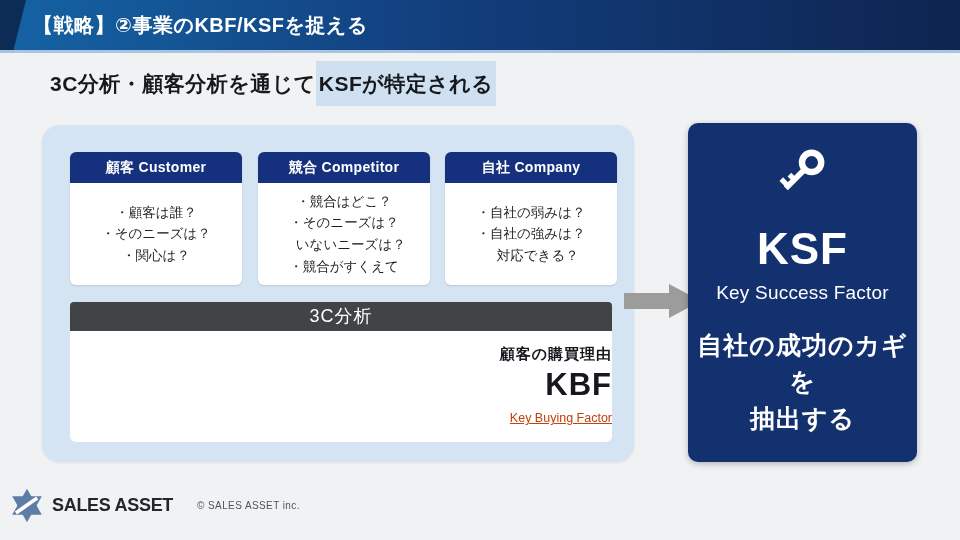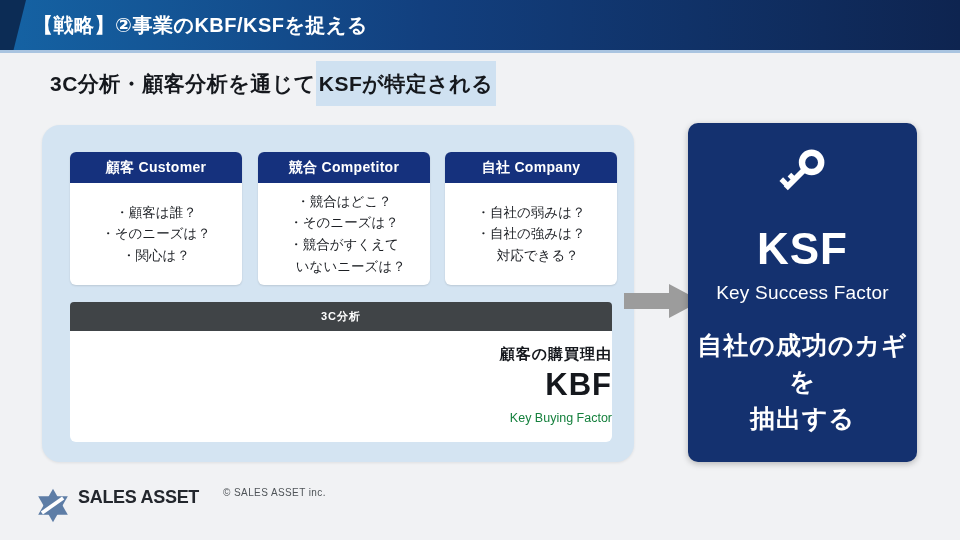--- a/index.html
+++ b/index.html
@@ -30,40 +30,40 @@
   
   .panel-3c{position:absolute;left:42px;top:125px;width:592px;height:337px;background:var(--panel_blue);
     border-radius:18px;box-shadow:0 1px 3px rgba(0,0,0,.08);}
   .card{position:absolute;top:27px;width:172px;height:133px;border-radius:6px;
     box-shadow:0 1px 2px rgba(0,0,0,.12);background:var(--white);}
   .card-head{height:31px;background:var(--card_header_navy);border-radius:6px 6px 0 0;
     color:var(--white);font-size:14px;font-weight:bold;text-align:center;line-height:31px;letter-spacing:.3px;}
   .card-body{height:102px;border-radius:0 0 6px 6px;display:flex;flex-direction:column;justify-content:center;
     text-align:center;font-size:13.5px;color:#1c1f24;line-height:1.6;font-weight:500;}
   .bar-3c{position:absolute;left:28px;top:177px;width:542px;height:39px;background:var(--bar_gray);
-    border-radius:4px 4px 0 0;color:var(--white);font-size:11px;font-weight:bold;text-align:center;line-height:29px;letter-spacing:1px;}
+    border-radius:4px 4px 0 0;color:var(--white);font-size:18px;font-weight:normal;text-align:center;line-height:29px;letter-spacing:1px;}
   .kbf-box{position:absolute;left:28px;top:206px;width:542px;height:111px;background:var(--white);
     border-radius:0 0 6px 6px;display:flex;flex-direction:column;align-items:flex-end;padding-top:14px;color:var(--text_dark);}
   .kbf-caption{font-size:15px;font-weight:bold;letter-spacing:1px;}
   .kbf-acronym{font-size:31px;font-weight:bold;margin-top:3px;letter-spacing:1px;}
-  .kbf-full{font-size:12.5px;margin-top:8px;color:#15803d;}
+  .kbf-full{font-size:12.5px;margin-top:8px;color:#c2410c;text-decoration:underline;}
 
   
   .flow-arrow{position:absolute;left:624px;top:283px;width:78px;height:36px;}
 
   
   .ksf-panel{position:absolute;left:688px;top:123px;width:229px;height:339px;background:var(--ksf_navy);
     border-radius:10px;box-shadow:0 2px 6px rgba(0,0,0,.25);display:flex;flex-direction:column;align-items:center;
     padding-top:16px;color:var(--white);text-align:center;}
   .ksf-acronym{font-size:44px;font-weight:bold;line-height:1;margin-top:24px;letter-spacing:1px;}
   .ksf-full{font-size:19px;margin-top:11px;letter-spacing:.2px;}
   .ksf-desc{font-size:25px;font-weight:bold;margin-top:23px;line-height:1.45;letter-spacing:1px;}
 
   
-  .footer{position:absolute;left:34px;top:487px;display:flex;}
+  .footer{position:absolute;left:8px;top:487px;display:flex;align-items:center;}
   .brand-name{margin-left:6px;font-size:18px;font-weight:bold;color:var(--brand_dark);letter-spacing:-.3px;}
   .copyright{margin-left:24px;font-size:10px;color:var(--copyright_gray);letter-spacing:.4px;}
 </style>
 </head>
 <body>
 
 <div class="slide">
 
   <header class="header">
     <div class="header-accent"></div>
@@ -83,22 +83,22 @@
         <div>・そのニーズは？</div>
         <div>・関心は？</div>
       </div>
     </div>
 
     <div class="card" style="left:216px;">
       <div class="card-head">競合 Competitor</div>
       <div class="card-body">
         <div>・競合はどこ？</div>
         <div>・そのニーズは？</div>
+        <div>　いないニーズは？</div>
         <div>・競合がすくえて</div>
-        <div>　いないニーズは？</div>
       </div>
     </div>
 
     <div class="card" style="left:403px;">
       <div class="card-head">自社 Company</div>
       <div class="card-body">
         <div>・自社の弱みは？</div>
         <div>・自社の強みは？</div>
         <div>　対応できる？</div>
       </div>

